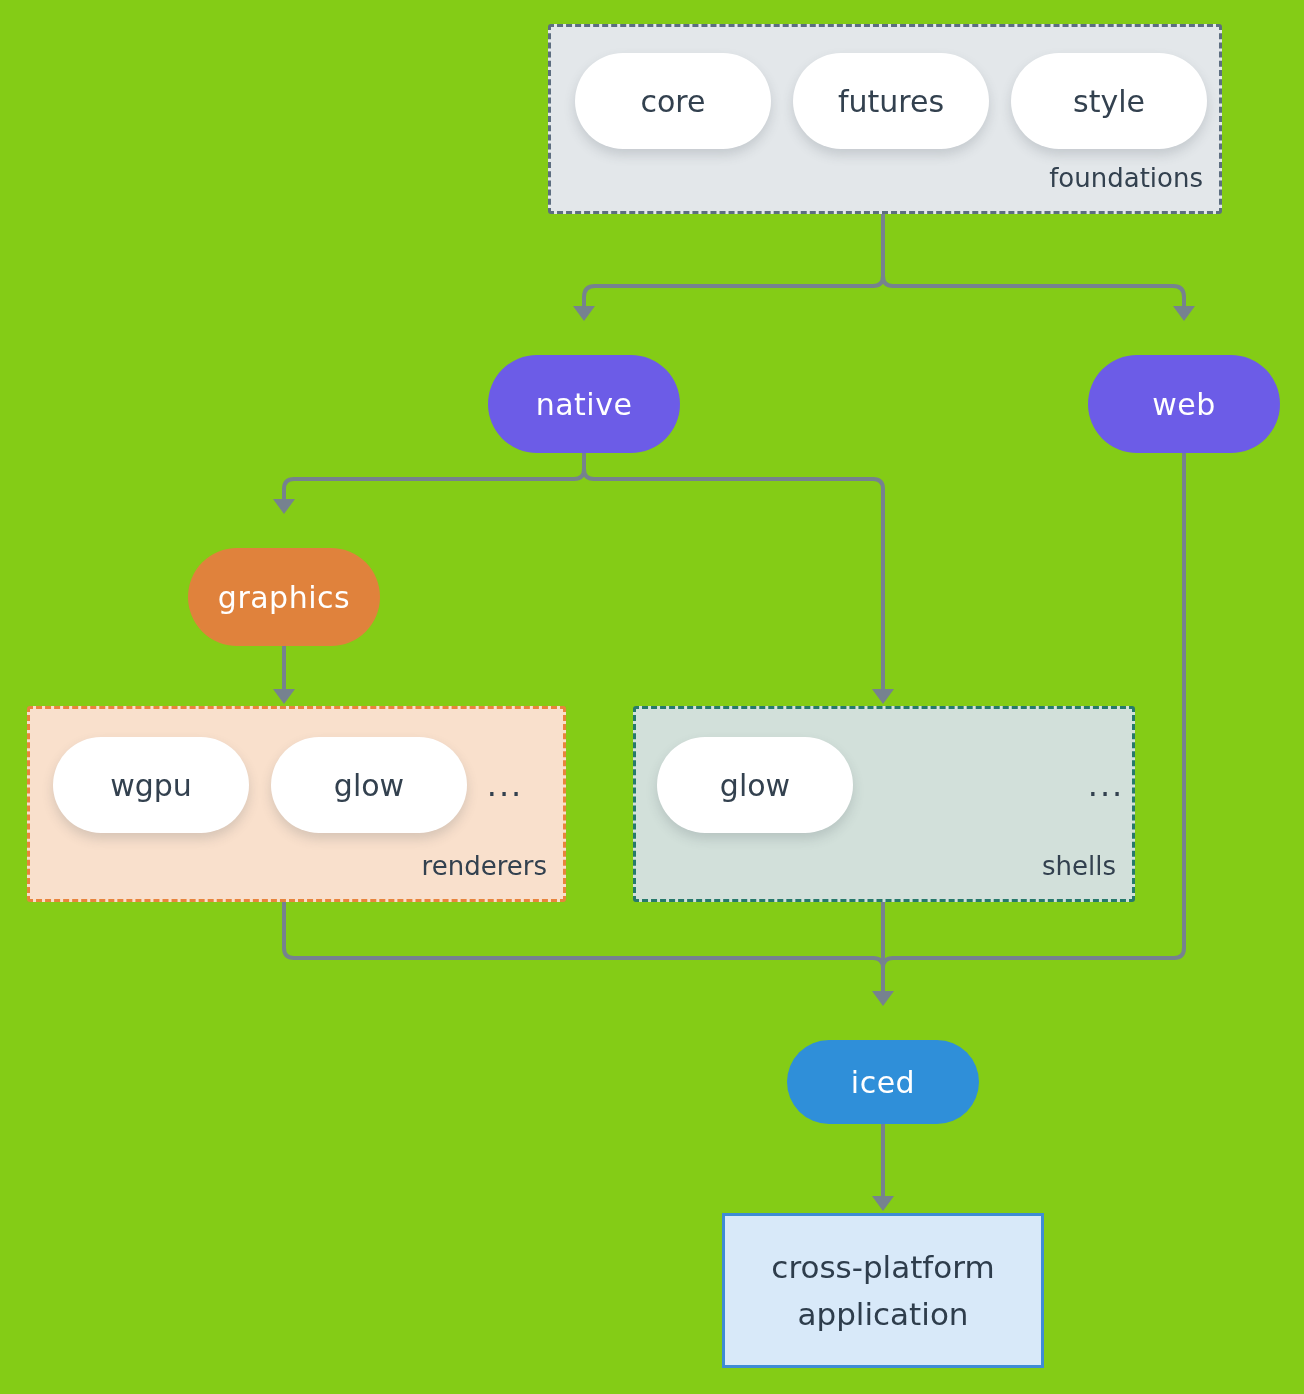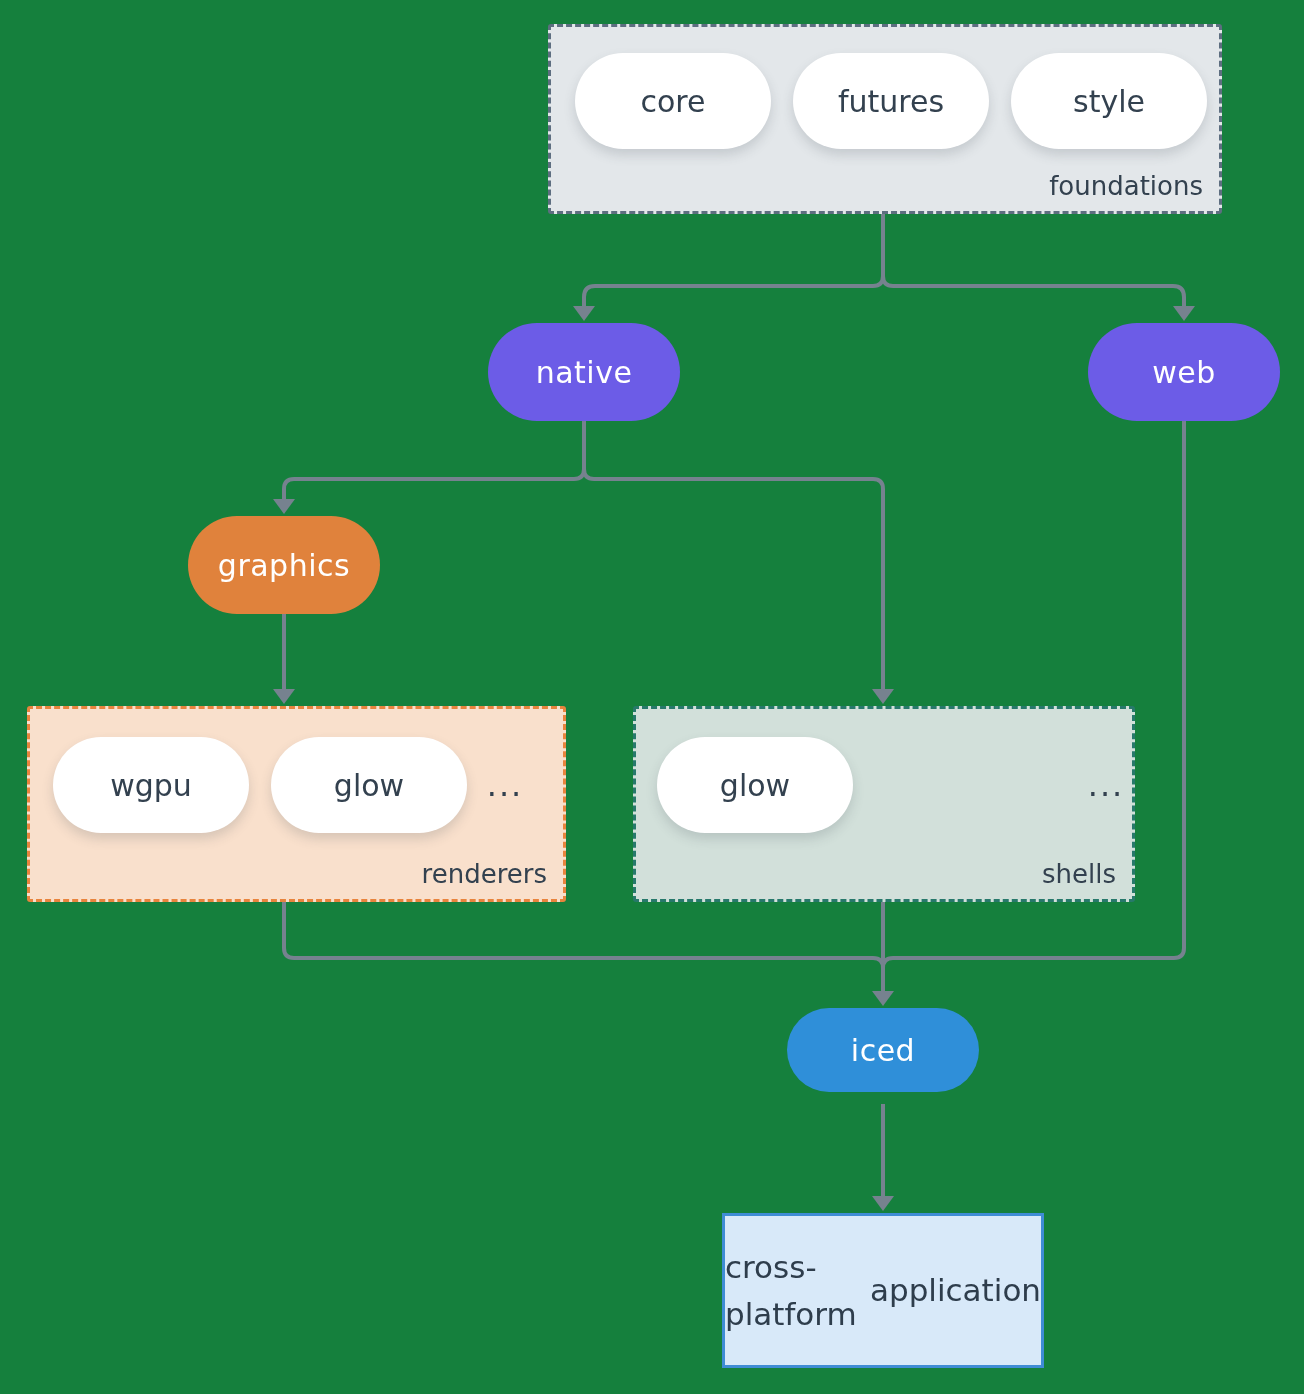--- a/index.html
+++ b/index.html
@@ -1,20 +1,20 @@
 <!DOCTYPE html>
 <html><head>
 <meta charset="utf-8">
 <style>
   html, body { margin: 0; padding: 0; background: #000; }
   .canvas {
     position: relative;
     width: 1304px;
     height: 1394px;
-    background: #15803d;
+    background: #84cc16;
     font-family: "DejaVu Sans", "Liberation Sans", sans-serif;
     overflow: hidden;
   }
   svg.edges {
     position: absolute;
     left: 0; top: 0;
     width: 1304px; height: 1394px;
   }
   svg.edges path {
     fill: none;
@@ -38,21 +38,21 @@
     background: #f9e0cc;
     border: 3px dashed #e8843d;
   }
   .group-shells {
     left: 633px; top: 706px; width: 502px; height: 196px;
     background: #d2e0da;
     border: 3px dashed #27796b;
   }
   .group-label {
     position: absolute;
-    right: 16px; bottom: 10px;
+    right: 16px; bottom: 18px;
     font-size: 26px;
     color: #33414f;
   }
   .pill {
     position: absolute;
     width: 196px; height: 96px;
     background: #ffffff;
     border-radius: 48px;
     display: flex;
     align-items: center;
@@ -74,20 +74,21 @@
   .node {
     position: absolute;
     width: 192px; height: 98px;
     border-radius: 49px;
     display: flex;
     align-items: center;
     justify-content: center;
     font-size: 30px;
     color: #ffffff;
     letter-spacing: 0.5px;
+    margin-top: 32px;
   }
   .node-native   { left: 488px;  top: 323px; background: #6c5ce7; }
   .node-web      { left: 1088px; top: 323px; background: #6c5ce7; }
   .node-graphics { left: 188px;  top: 516px; background: #e0823c; }
   .node-iced     { left: 787px;  top: 1008px; background: #2f8fd9; height: 84px; border-radius: 48px; }
 
   
   .group-foundations .slot-0 { left: 24px;  top: 26px; }
   .group-foundations .slot-1 { left: 242px; top: 26px; }
   .group-foundations .slot-2 { left: 460px; top: 26px; }
@@ -98,21 +99,21 @@
   .group-shells     .slot-1 { left: 241px; top: 28px; }
   .group-shells     .dots   { left: 440px; top: 28px; }
 
   .appbox {
     position: absolute;
     left: 722px; top: 1213px; width: 322px; height: 155px;
     background: #d8e9f9;
     border: 3px solid #3f8cd5;
     box-sizing: border-box;
     display: flex;
-    flex-direction: row;
+    flex-direction: column;
     align-items: center;
     justify-content: center;
     font-size: 31px;
     line-height: 47px;
     color: #2e3d4c;
   }
 </style>
 </head>
 <body>
 

